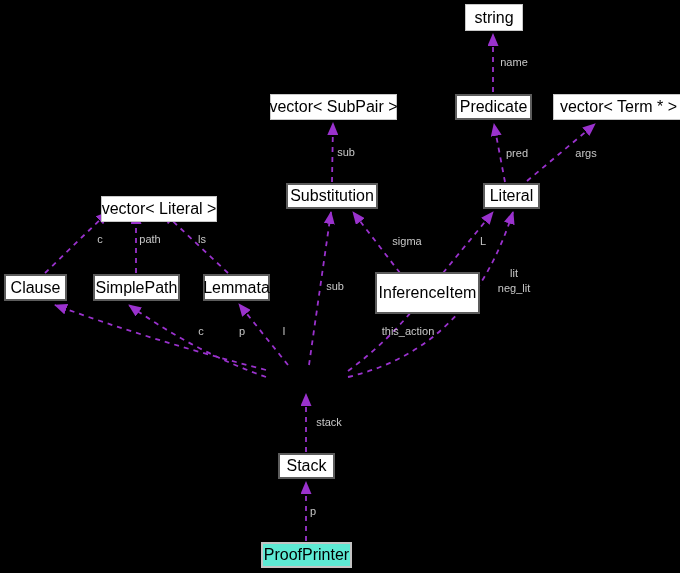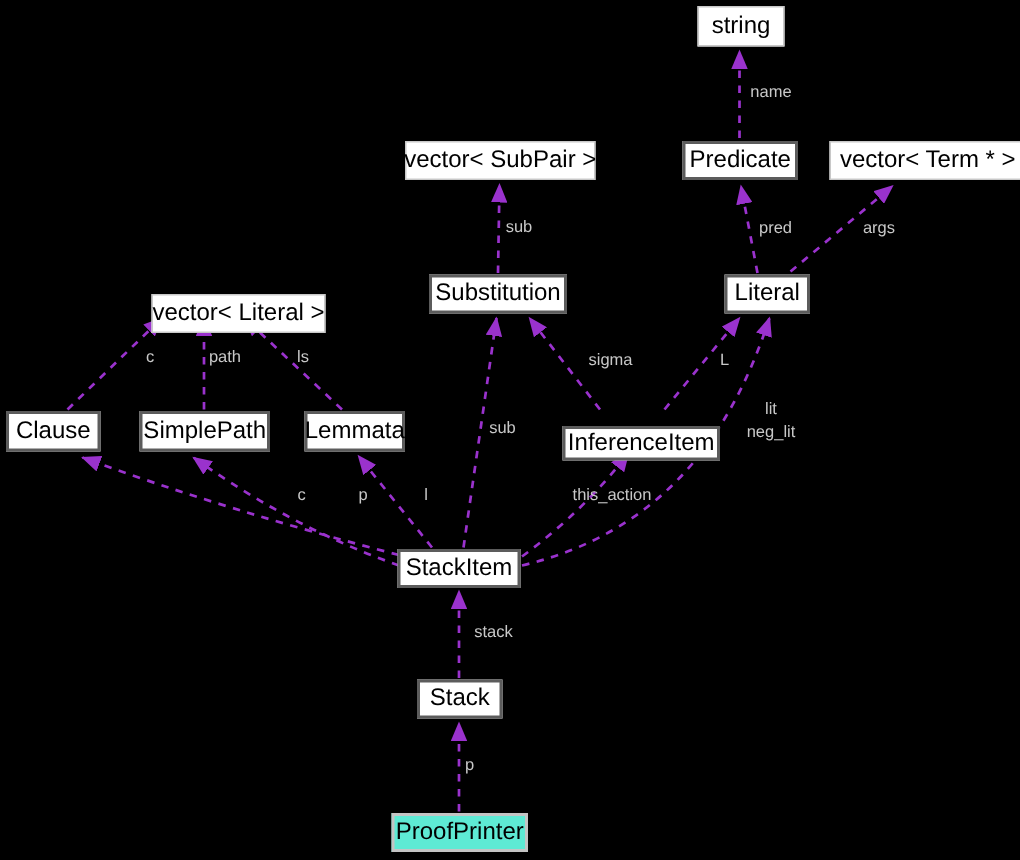--- a/index.html
+++ b/index.html
@@ -54,22 +54,21 @@
   <div class="node stl" style="left:465px;top:4px;width:58px;height:27px;">string</div>
   <div class="node" style="left:455px;top:94px;width:77px;height:26px;">Predicate</div>
   <div class="node stl" style="left:270px;top:94px;width:127px;height:26px;">vector&lt; SubPair &gt;</div>
   <div class="node stl" style="left:553px;top:94px;width:131px;height:26px;">vector&lt; Term * &gt;</div>
   <div class="node stl" style="left:77px;top:196px;width:116px;height:26px;margin-left:24px;">vector&lt; Literal &gt;</div>
   <div class="node" style="left:286px;top:183px;width:92px;height:26px;">Substitution</div>
   <div class="node" style="left:483px;top:183px;width:57px;height:26px;">Literal</div>
   <div class="node" style="left:4px;top:274px;width:63px;height:27px;">Clause</div>
   <div class="node" style="left:93px;top:274px;width:87px;height:27px;">SimplePath</div>
   <div class="node" style="left:203px;top:274px;width:67px;height:27px;">Lemmata</div>
-  <div class="node" style="left:375px;top:284px;width:105px;height:23px;">InferenceItem</div>
-  <div class="node" style="left:265px;top:366px;width:82px;height:26px;">StackItem</div>
+  <div class="node" style="left:375px;top:272px;width:105px;height:42px;">InferenceItem</div>
   <div class="node" style="left:278px;top:453px;width:57px;height:26px;">Stack</div>
   <div class="node focus" style="left:261px;top:542px;width:91px;height:26px;">ProofPrinter</div>
 
   <span class="elabel" style="left:514px;top:62px;">name</span>
   <span class="elabel" style="left:346px;top:152px;">sub</span>
   <span class="elabel" style="left:517px;top:153px;">pred</span>
   <span class="elabel" style="left:586px;top:153px;">args</span>
   <span class="elabel" style="left:100px;top:239px;">c</span>
   <span class="elabel" style="left:150px;top:239px;">path</span>
   <span class="elabel" style="left:202px;top:239px;">ls</span>

